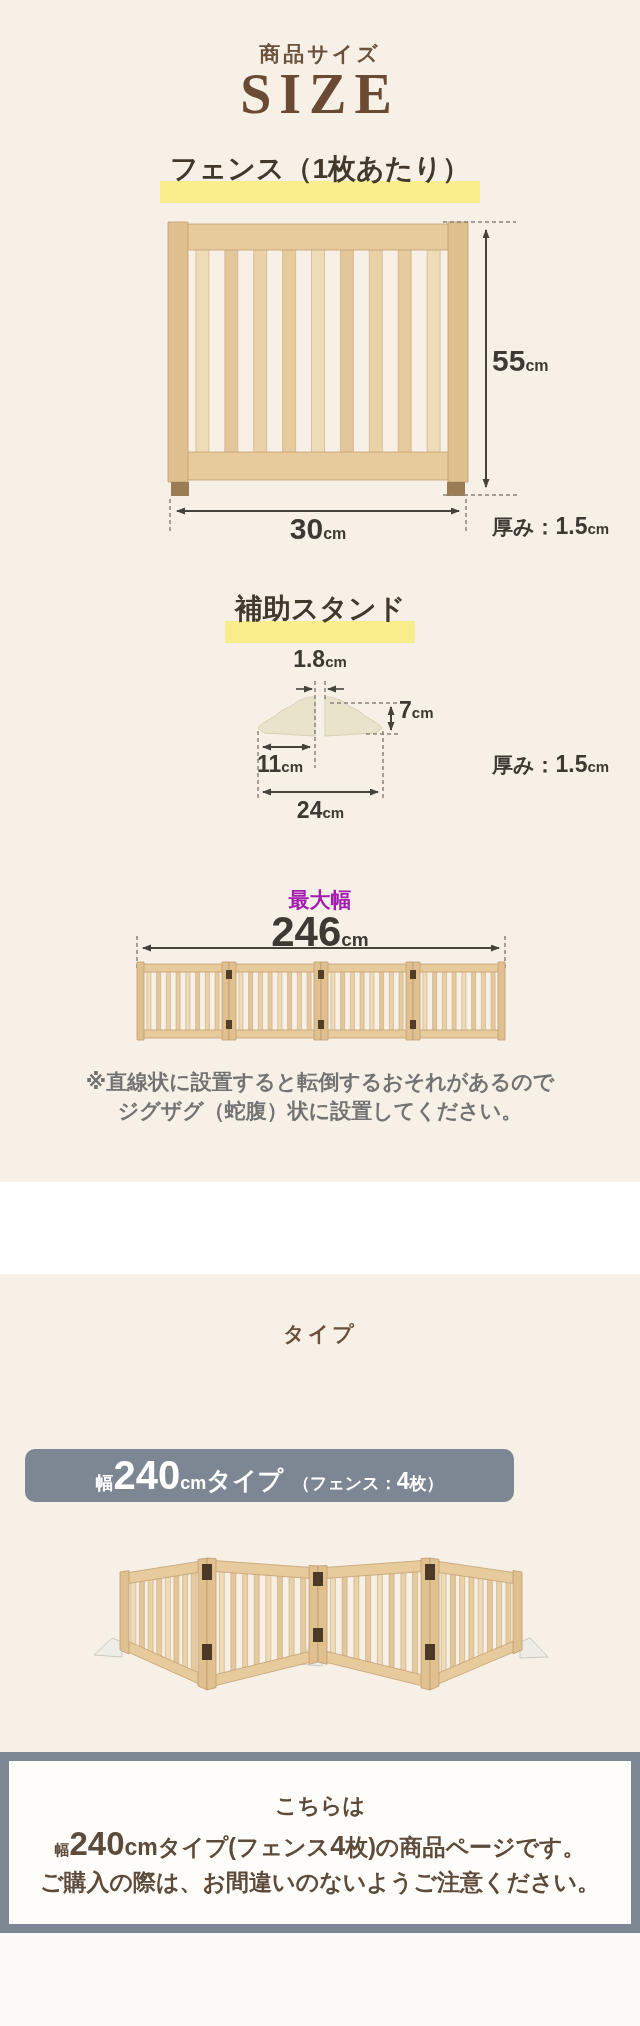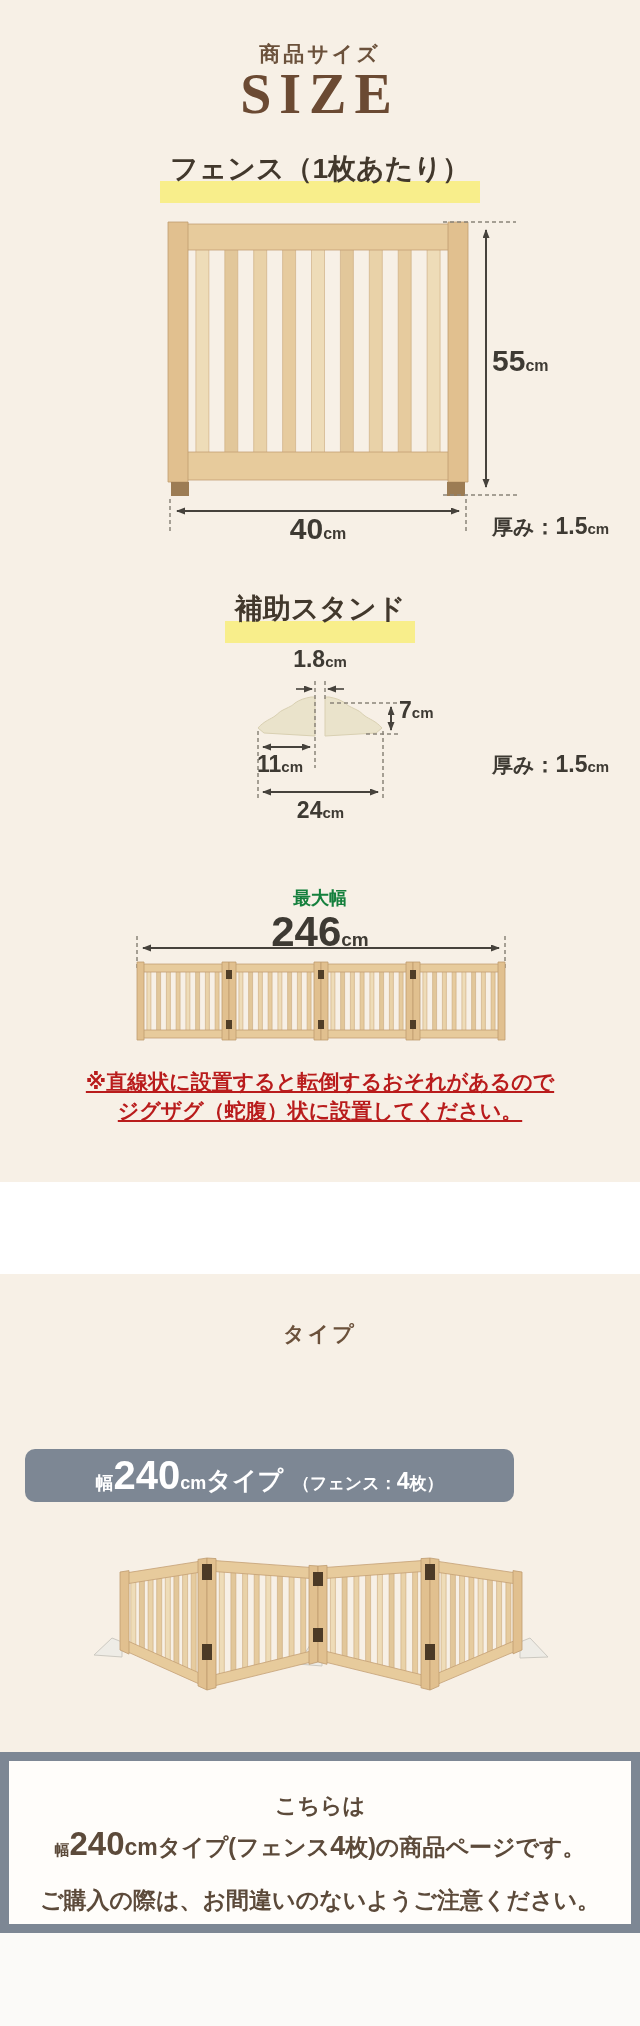--- a/index.html
+++ b/index.html
@@ -19,39 +19,39 @@
   .hl{display:inline-block;font-size:28px;font-weight:700;color:#42382c;padding:0 10px 15px;
       background:linear-gradient(to bottom,rgba(0,0,0,0) 58%,#f8ee8b 58%,#f8ee8b 100%);}
   .dim{color:#3e3a33;white-space:nowrap;}
   .num{font-weight:700;font-size:30px;}
   .n27{font-size:23px;}
   .n34{font-size:42px;}
   .unit{font-weight:700;font-size:16px;}
   .u15{font-size:15px;}
   .u19{font-size:19px;}
   .t-lbl{font-weight:700;font-size:21px;}
-  .maxw-label{font-size:18px;font-weight:700;color:#15803d;}
-  .note{font-size:21px;font-weight:700;color:#b91c1c;text-decoration:underline;}
+  .maxw-label{font-size:21px;font-weight:700;color:#a21caf;}
+  .note{font-size:21px;font-weight:700;color:#737373;}
   .banner{left:25px;top:1449px;width:489px;height:53px;background:#7d8794;border-radius:10px;
           color:#fff;text-align:center;line-height:53px;white-space:nowrap;}
   .b-sm{font-size:18px;font-weight:700;}
   .b-lg{font-size:40px;font-weight:700;}
   .b-md{font-size:25px;font-weight:700;}
   .b-note{font-size:17px;font-weight:700;margin-left:10px;}
   .b-note-num{font-size:23px;font-weight:700;}
   .footer-frame{left:0;top:1752px;width:640px;height:181px;background:#7d8794;box-sizing:border-box;padding:9px;}
   .footer-inner{width:100%;height:100%;background:#fffdfa;box-sizing:border-box;text-align:center;
                 color:#5c4a3a;padding-top:30px;}
   .f-line1{font-size:22px;font-weight:700;}
   .f-line2{margin-top:4px;white-space:nowrap;font-weight:700;}
   .f-sm{font-size:15px;}
   .f-lg{font-size:33px;}
   .f-md{font-size:23px;}
   .f-num{font-size:27px;}
-  .f-line3{margin-top:22px;font-size:23px;font-weight:700;}
+  .f-line3{margin-top:4px;font-size:23px;font-weight:700;}
   .sld{stroke:#46423c;stroke-width:2;fill:none;}
   .thin{stroke-width:1.6;}
   .dsh{stroke:#8a8479;stroke-width:1.5;stroke-dasharray:4 3;fill:none;}
 </style>
 </head>
 <body>
 
 <div class="page">
 
   <div class="bg bg-cream" style="top:0;height:1182px"></div>
@@ -246,21 +246,21 @@
   <div class="abs ctr big-title" style="top:62px">SIZE</div>
 
   <div class="abs sec-heading" style="top:150px">
     <span class="hl">フェンス（1枚あたり）</span>
   </div>
 
   <div class="abs dim" style="left:492px;top:344px">
     <span class="num">55</span><span class="unit">cm</span>
   </div>
   <div class="abs dim ctr" style="left:168px;width:300px;top:512px">
-    <span class="num">40</span><span class="unit">cm</span>
+    <span class="num">30</span><span class="unit">cm</span>
   </div>
   <div class="abs dim" style="left:492px;top:513px">
     <span class="t-lbl">厚み：</span><span class="num n27">1.5</span><span class="unit u15">cm</span>
   </div>
 
   <div class="abs sec-heading" style="top:590px">
     <span class="hl">補助スタンド</span>
   </div>
 
   <div class="abs dim" style="left:250px;width:140px;top:646px;text-align:center">

